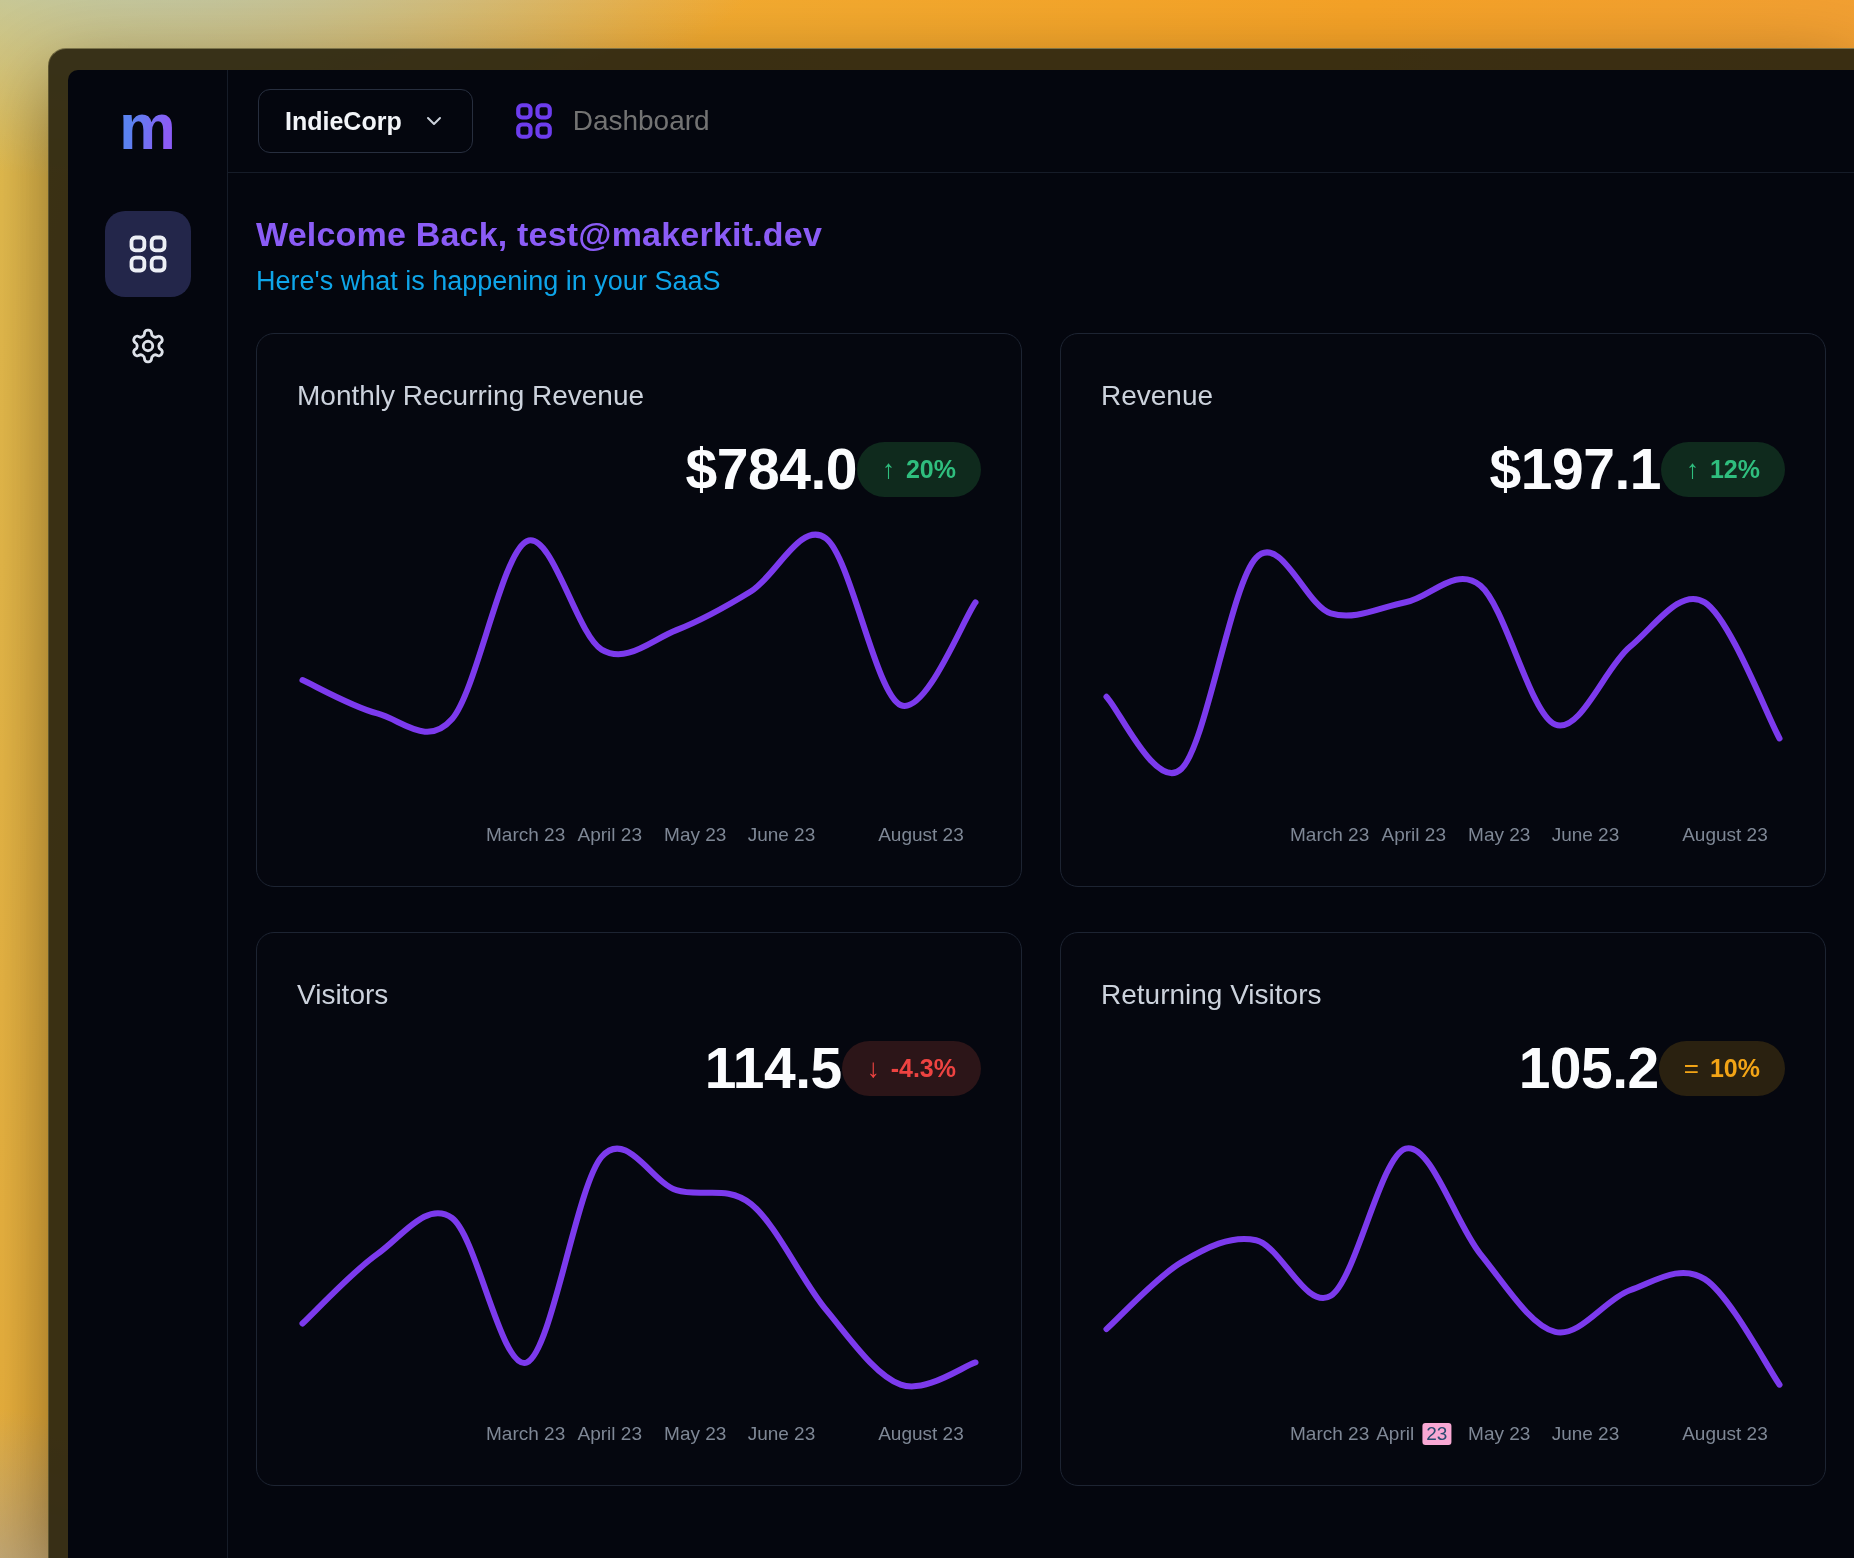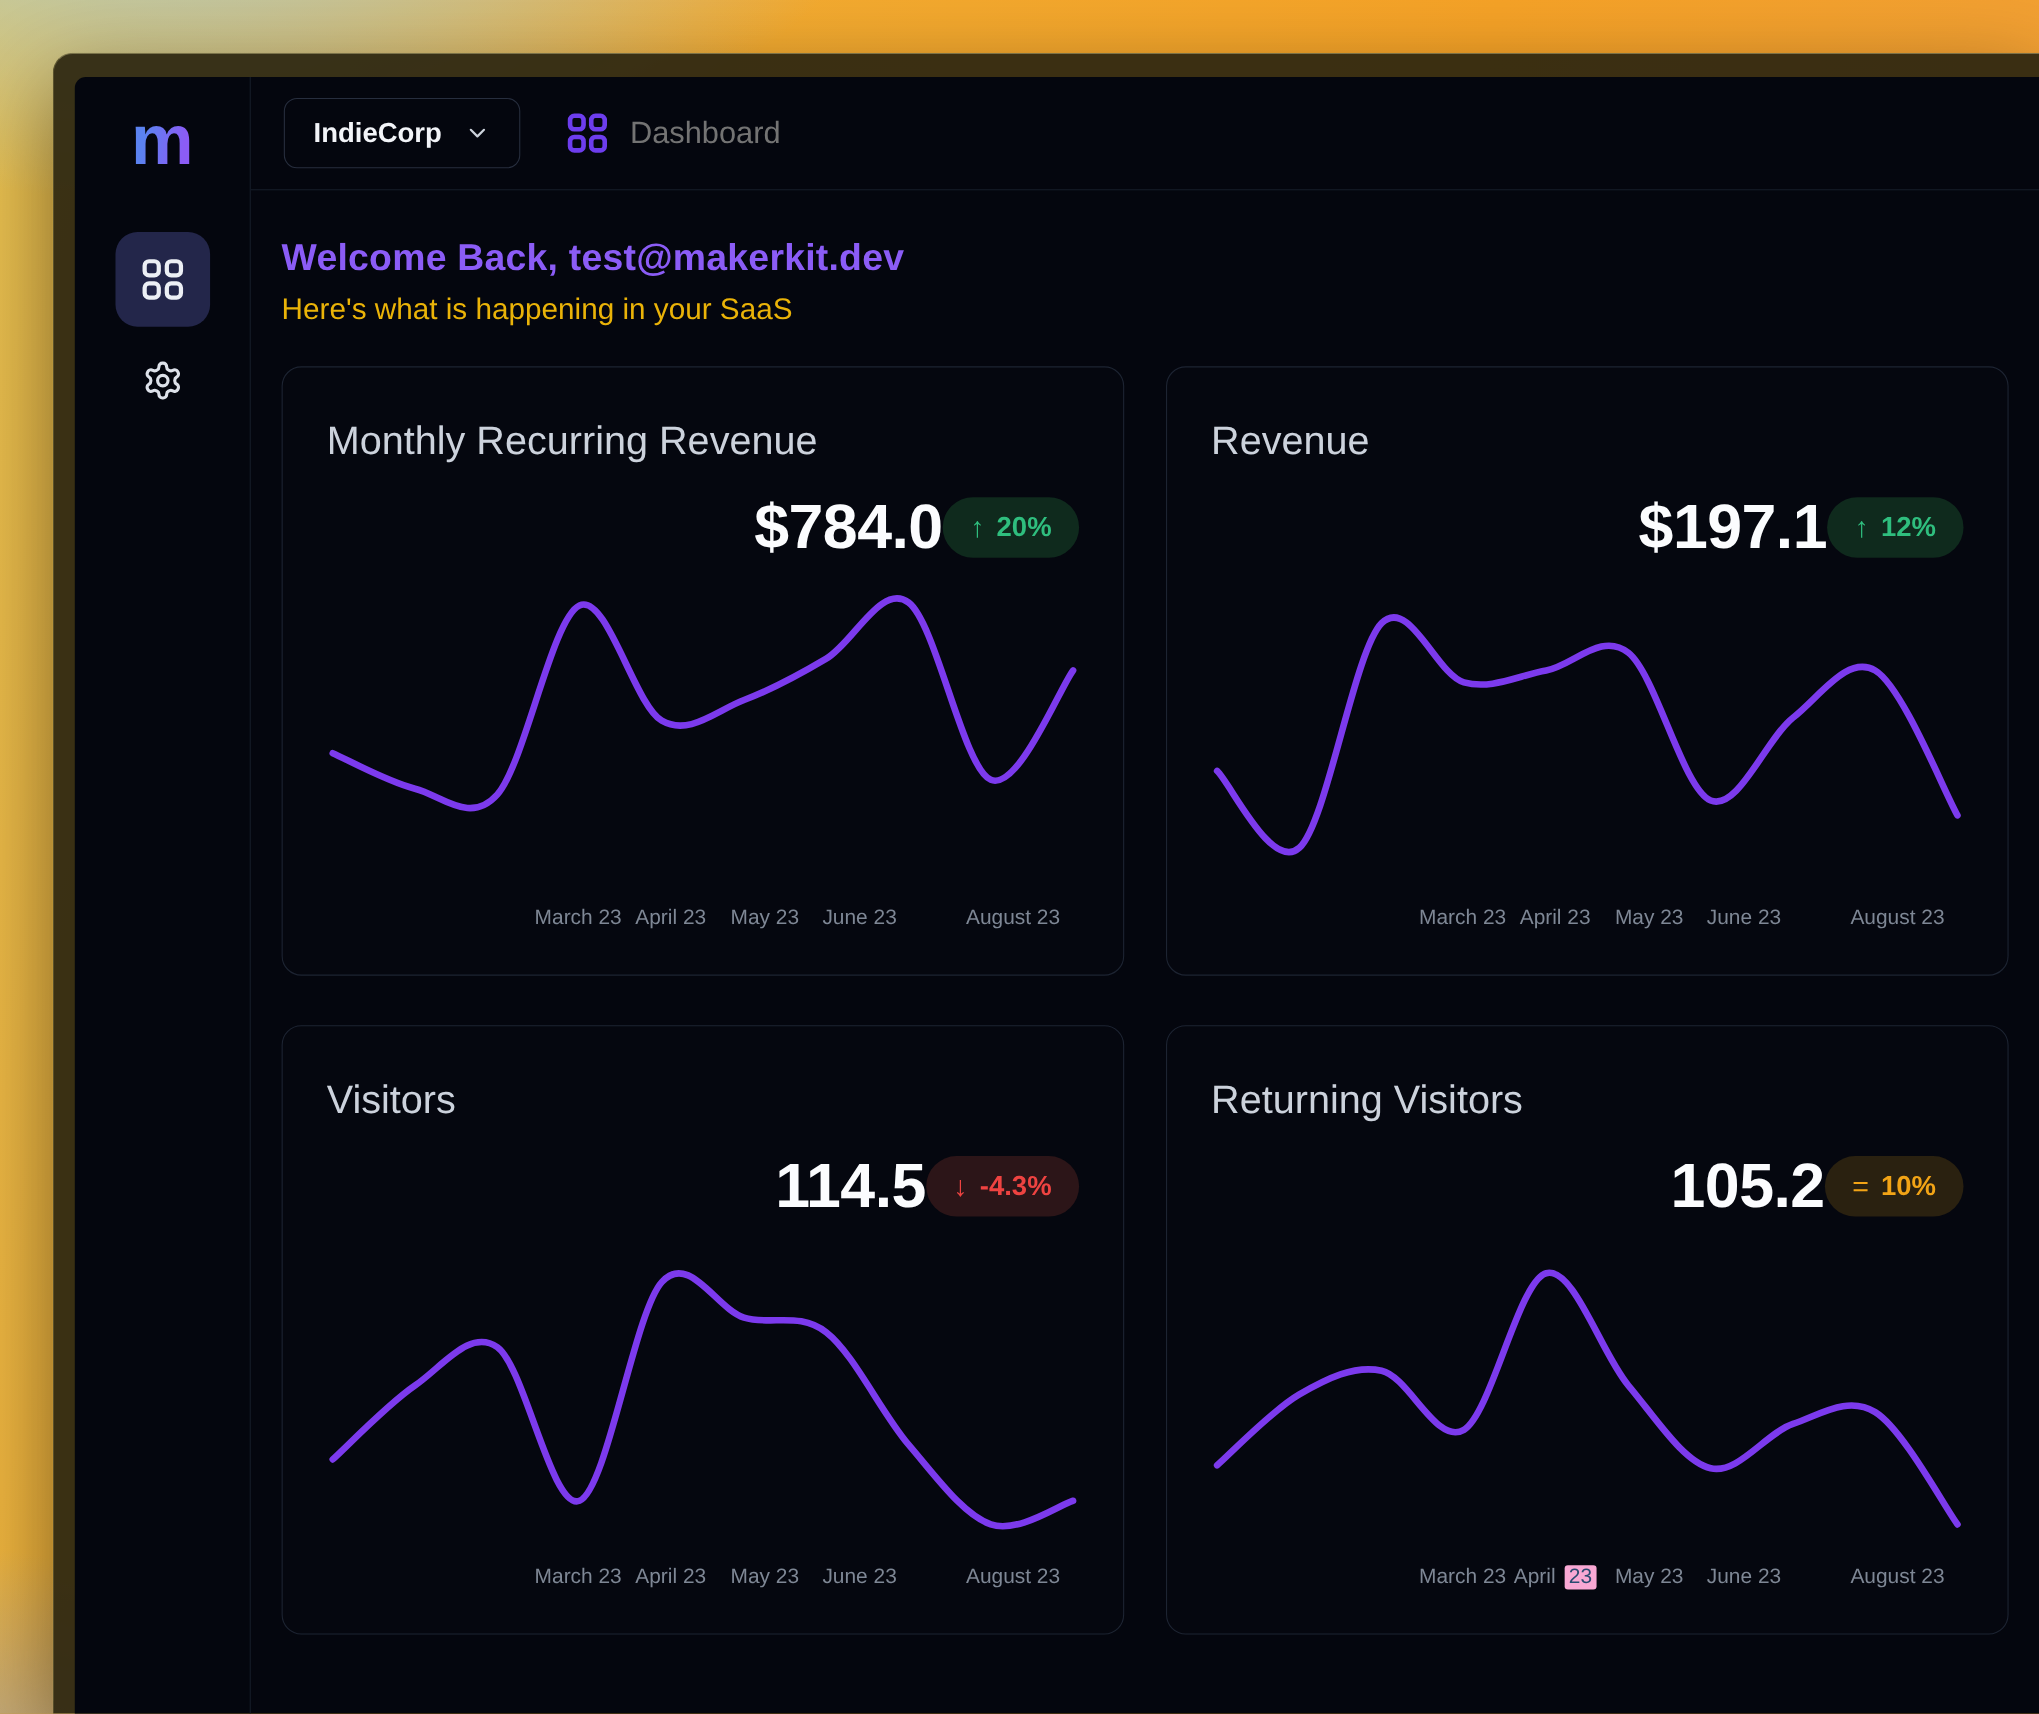--- a/index.html
+++ b/index.html
@@ -42,29 +42,29 @@
   .team-btn{
     height:64px;padding:0 26px;border:1px solid #272e3e;border-radius:12px;background:transparent;
     color:#f2f4f8;font-size:25px;font-weight:600;display:flex;align-items:center;gap:20px;
     font-family:"Liberation Sans",sans-serif;cursor:pointer;
   }
   .chev{color:#ccd2db;display:flex;}
   .breadcrumb{display:flex;align-items:center;gap:18px;color:#737373;font-size:28px;font-weight:500;}
   .breadcrumb .bc-icon{color:#6d3ded;display:flex;}
   .content{flex:1;padding:42px 28px 0 28px;overflow:hidden;}
   .welcome-title{font-size:34px;font-weight:700;color:#8b5cf6;letter-spacing:.2px;}
-  .welcome-sub{margin-top:12px;font-size:27px;color:#eab308;}
+  .welcome-sub{margin-top:12px;font-size:27px;color:#0ea5e9;}
   
   .grid{margin-top:36px;display:grid;grid-template-columns:1fr 1fr;gap:45px 38px;}
   .card{
     border:1px solid #1d2432;border-radius:18px;background:#05070f;
     padding:46px 40px 34px;height:554px;box-sizing:border-box;
     display:flex;flex-direction:column;
   }
-  .card-title{font-size:36px;color:#ccd2dc;font-weight:500;}
+  .card-title{font-size:28px;color:#ccd2dc;font-weight:500;}
   .value-row{display:flex;align-items:center;justify-content:flex-end;margin-top:24px;flex:none;}
   .value{font-size:57px;font-weight:700;color:#fbfcfe;letter-spacing:-.5px;}
   .badge{display:inline-flex;align-items:center;gap:11px;font-size:25px;font-weight:600;padding:13px 25px;border-radius:999px;}
   .badge .badge-icon{font-size:26px;font-weight:400;line-height:1;}
   .badge.positive{color:#2fbe7e;background:#0f2a1d;}
   .badge.negative{color:#ee4341;background:#2c1518;}
   .badge.neutral{color:#f2a416;background:#2a2110;}
   .chart{flex:1;margin-top:16px;position:relative;min-height:0;}
   .chart svg{position:absolute;inset:0;width:100%;height:100%;overflow:visible;}
   .axis{position:relative;height:28px;margin-top:4px;flex:none;}

